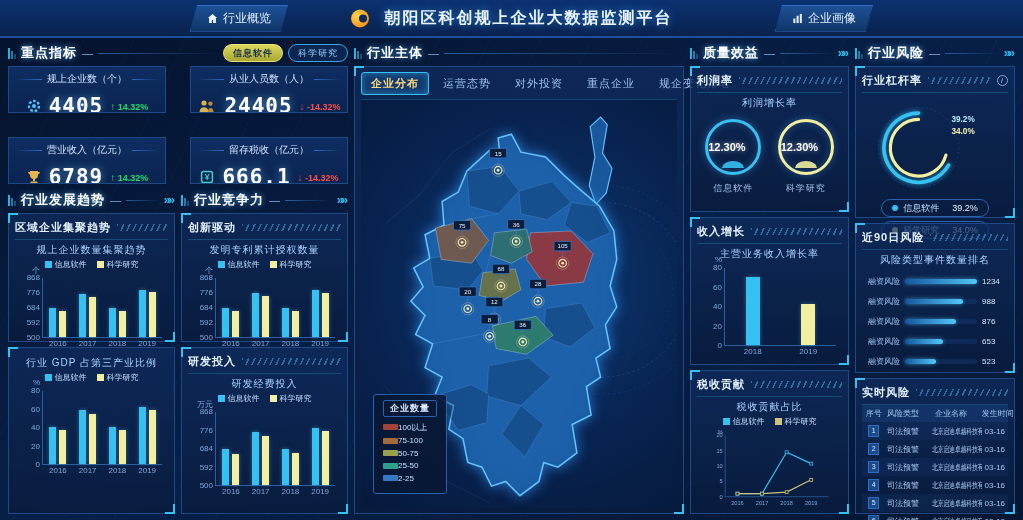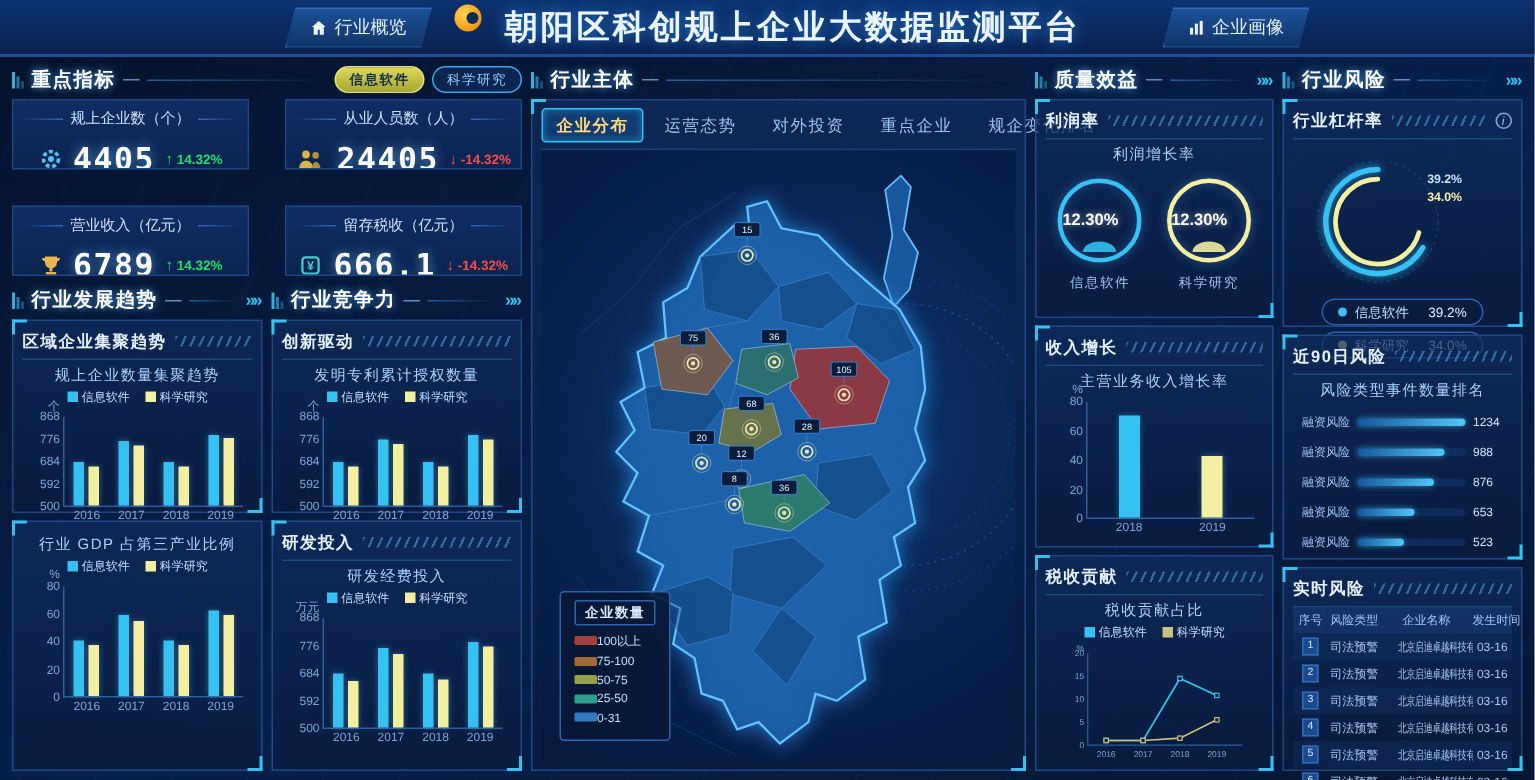--- a/index.html
+++ b/index.html
@@ -7,22 +7,22 @@
 body{font-family:"Liberation Sans","DejaVu Sans",sans-serif;color:#cfe2ff;
  background:linear-gradient(155deg,#04122b 0%,#072049 55%,#051632 100%)}
 body::before{content:"";position:fixed;inset:0;pointer-events:none;
  background:repeating-linear-gradient(115deg,rgba(60,130,220,.05) 0 1px,transparent 1px 46px)}
 .app{width:1023px;height:520px;display:flex;flex-direction:column;position:relative}
 
 
 header{height:38px;flex:none;display:flex;align-items:center;justify-content:space-between;
  background:linear-gradient(180deg,#0c3270,#08224e);border-bottom:2px solid #1e4f9a;
  padding:0 150px 0 190px;position:relative;z-index:5}
-.hdr-title{position:absolute;left:50%;top:50%;transform:translate(-50%,-50%);display:flex;gap:16px;
- font-size:22px;font-weight:bold;color:#eaf4ff;letter-spacing:2px;text-shadow:0 0 10px #2a7fd4;white-space:nowrap}
+.hdr-title{position:absolute;left:50%;top:50%;transform:translate(-50%,-50%);display:flex;align-items:center;gap:16px;
+ font-size:16px;font-weight:bold;color:#eaf4ff;letter-spacing:2px;text-shadow:0 0 10px #2a7fd4;white-space:nowrap}
 .logo{width:18px;height:18px;border-radius:50%;background:radial-gradient(circle at 35% 35%,#ffd54f,#f57c00);position:relative;flex:none}
 .logo::after{content:"";position:absolute;right:2px;top:5px;width:8px;height:8px;border-radius:50%;background:#0a2a5c}
 .nav-btn{display:flex;align-items:center;gap:5px;padding:4px 16px;font-size:12px;color:#e2f1ff;cursor:pointer;
  background:linear-gradient(180deg,#1d5097,#103668);border:1px solid #2f6cc0;
  clip-path:polygon(7px 0,100% 0,calc(100% - 7px) 100%,0 100%)}
 .nav-btn svg{flex:none}
 
 
 main{flex:1;display:flex;gap:6px;padding:5px 8px 6px;min-height:0}
 .col{display:flex;flex-direction:column;min-height:0}
@@ -608,21 +608,21 @@
                 <div class="lg-row">
                   <i class="lg-sw" style="background: rgb(154, 160, 76);"></i>
                   <span>50-75</span>
                 </div>
                 <div class="lg-row">
                   <i class="lg-sw" style="background: rgb(47, 160, 140);"></i>
                   <span>25-50</span>
                 </div>
                 <div class="lg-row">
                   <i class="lg-sw" style="background: rgb(53, 121, 192);"></i>
-                  <span>0-31</span>
+                  <span>2-25</span>
                 </div>
               </div>
           </div>
         </div>
       </div>
     </div>
 
     <div class="col col-q">
       <div class="sec-hd">
         <span class="sec-bars">

